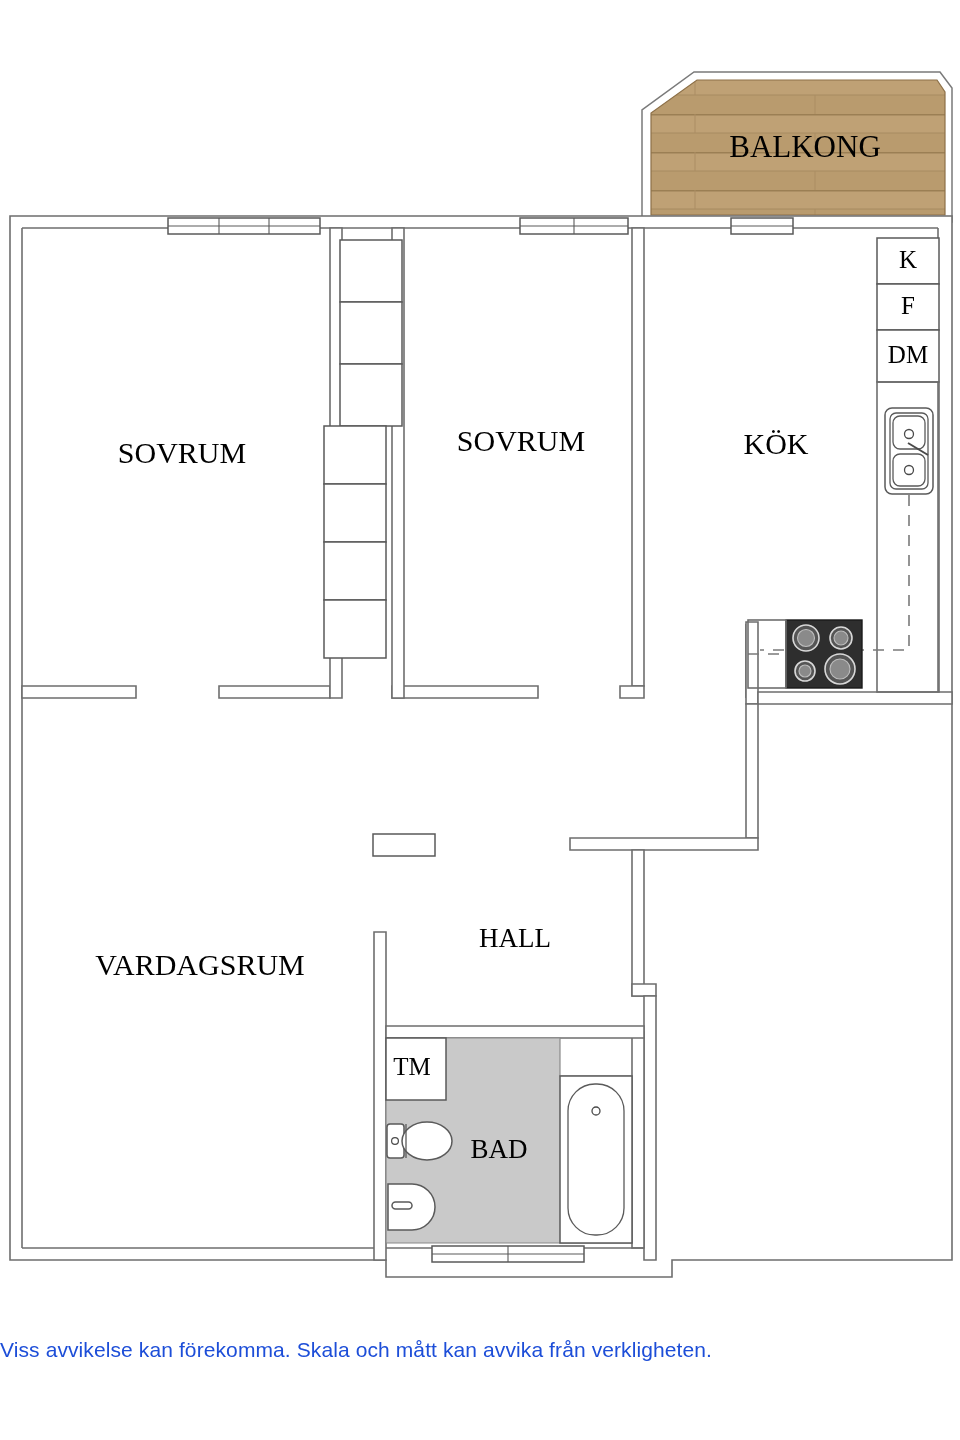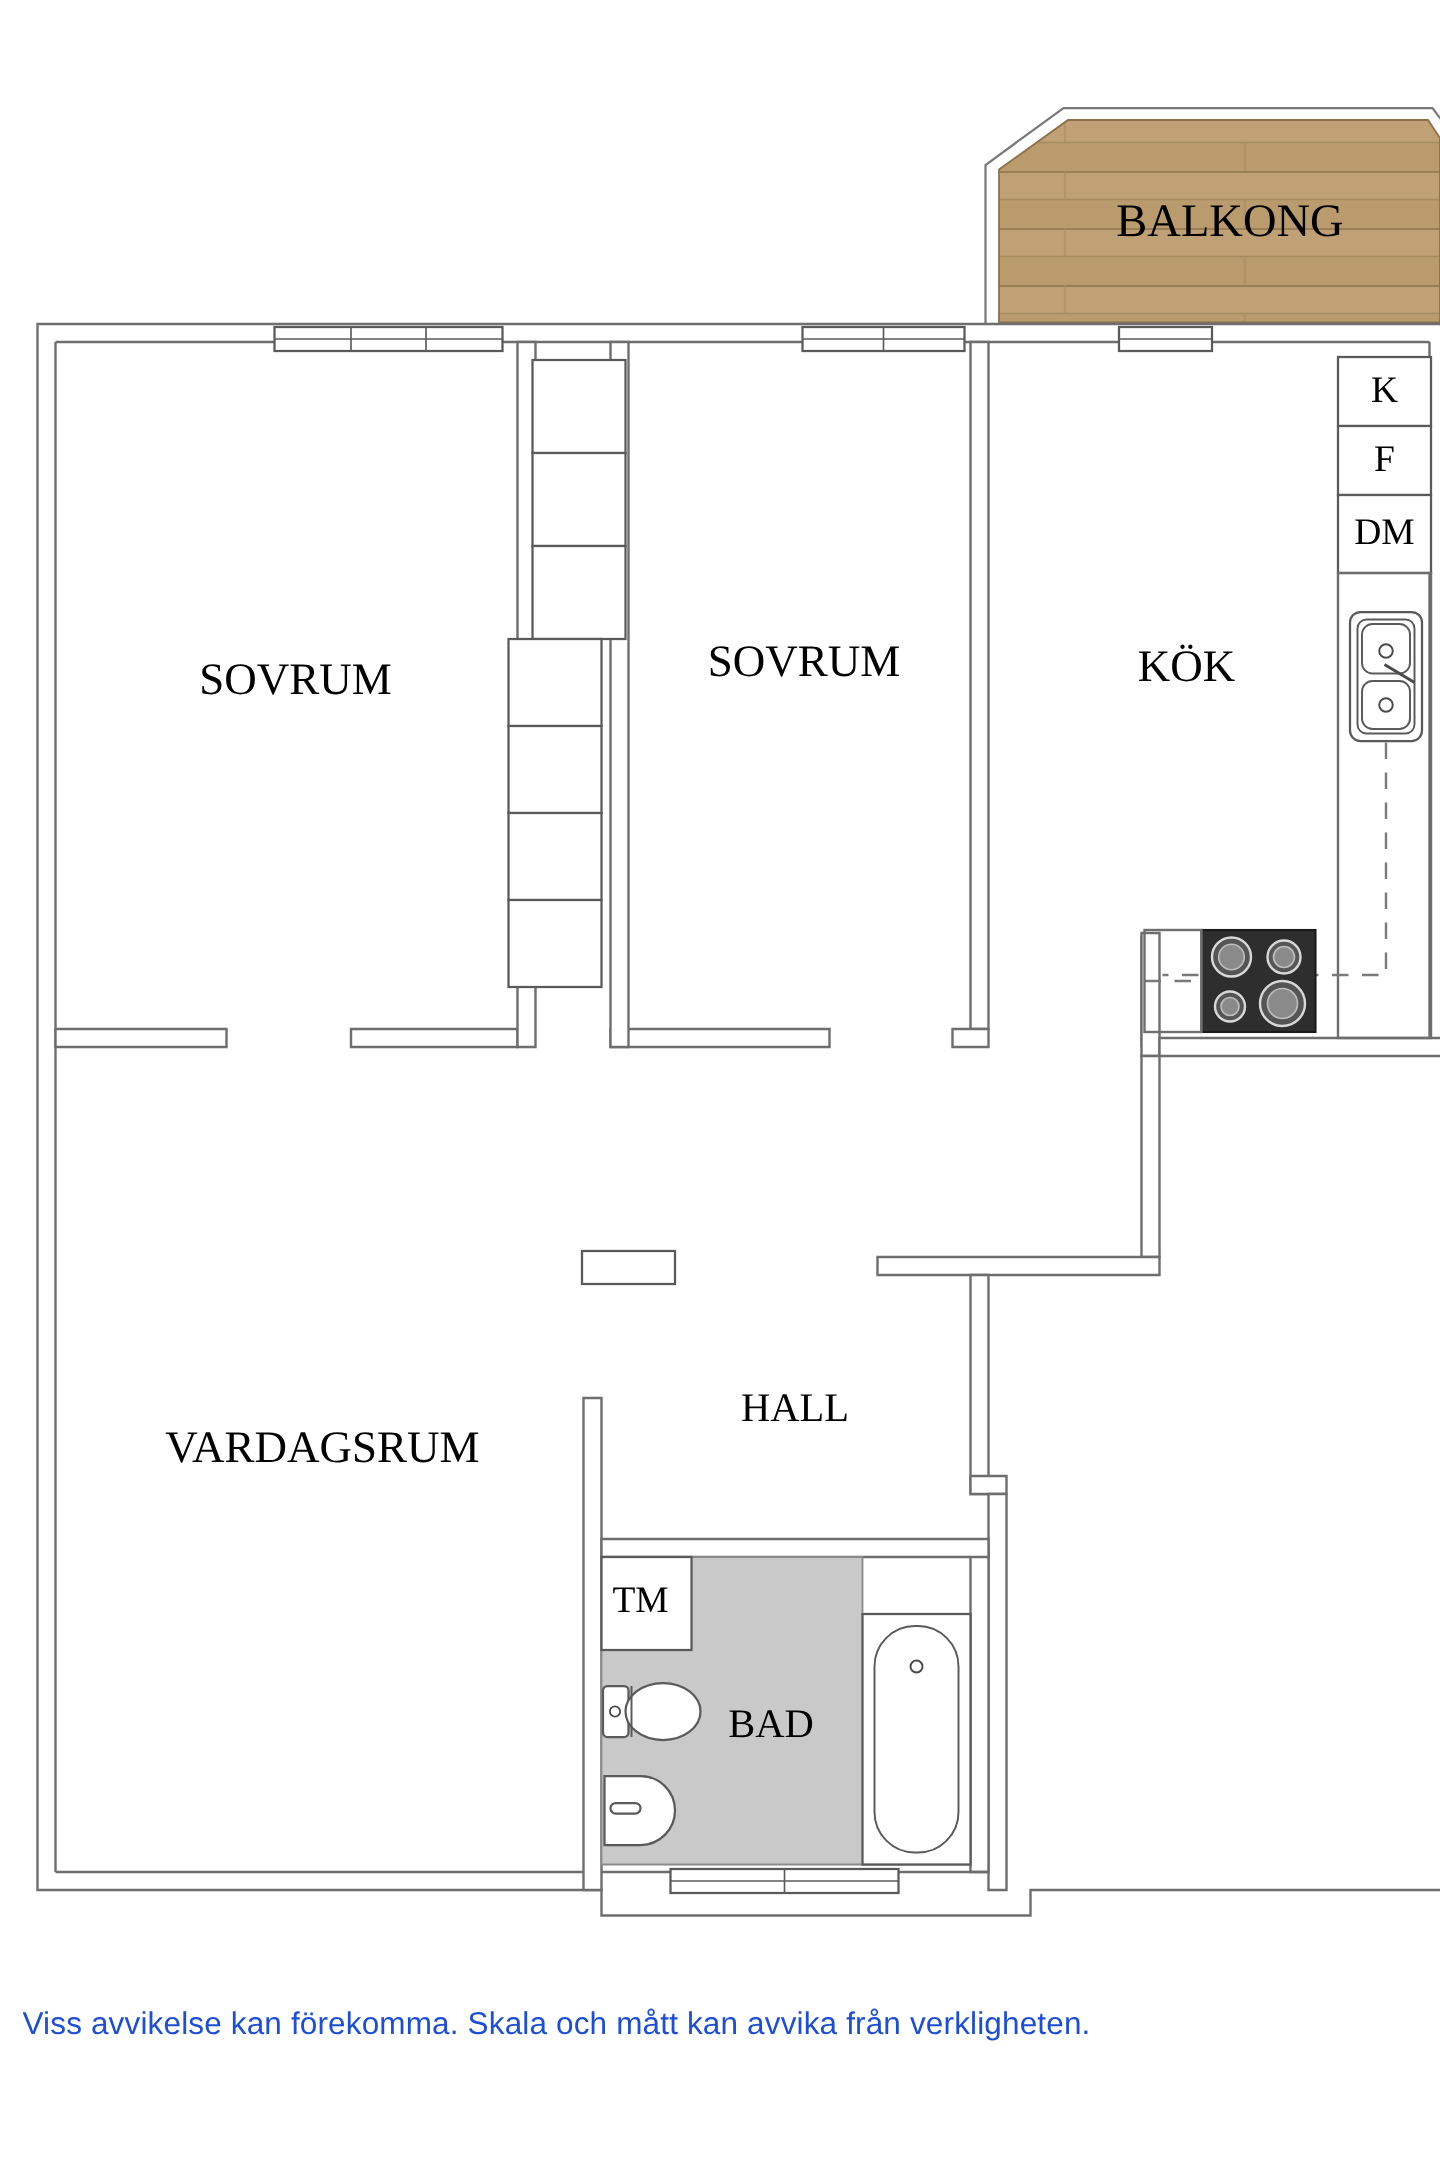--- a/index.html
+++ b/index.html
@@ -10,21 +10,21 @@
   }
   body {
     width: 960px;
     height: 1440px;
     position: relative;
     font-family: "Liberation Serif", serif;
     overflow: hidden;
   }
   #floorplan-root {
     position: absolute;
-    left: 15px; top: 0;
+    left: 0; top: 0;
     width: 784px;
     height: 1440px;
     border-radius: 22px;
   }
   svg.plan {
     display: block;
     width: 960px;
     height: 1440px;
   }
   .room-label {

